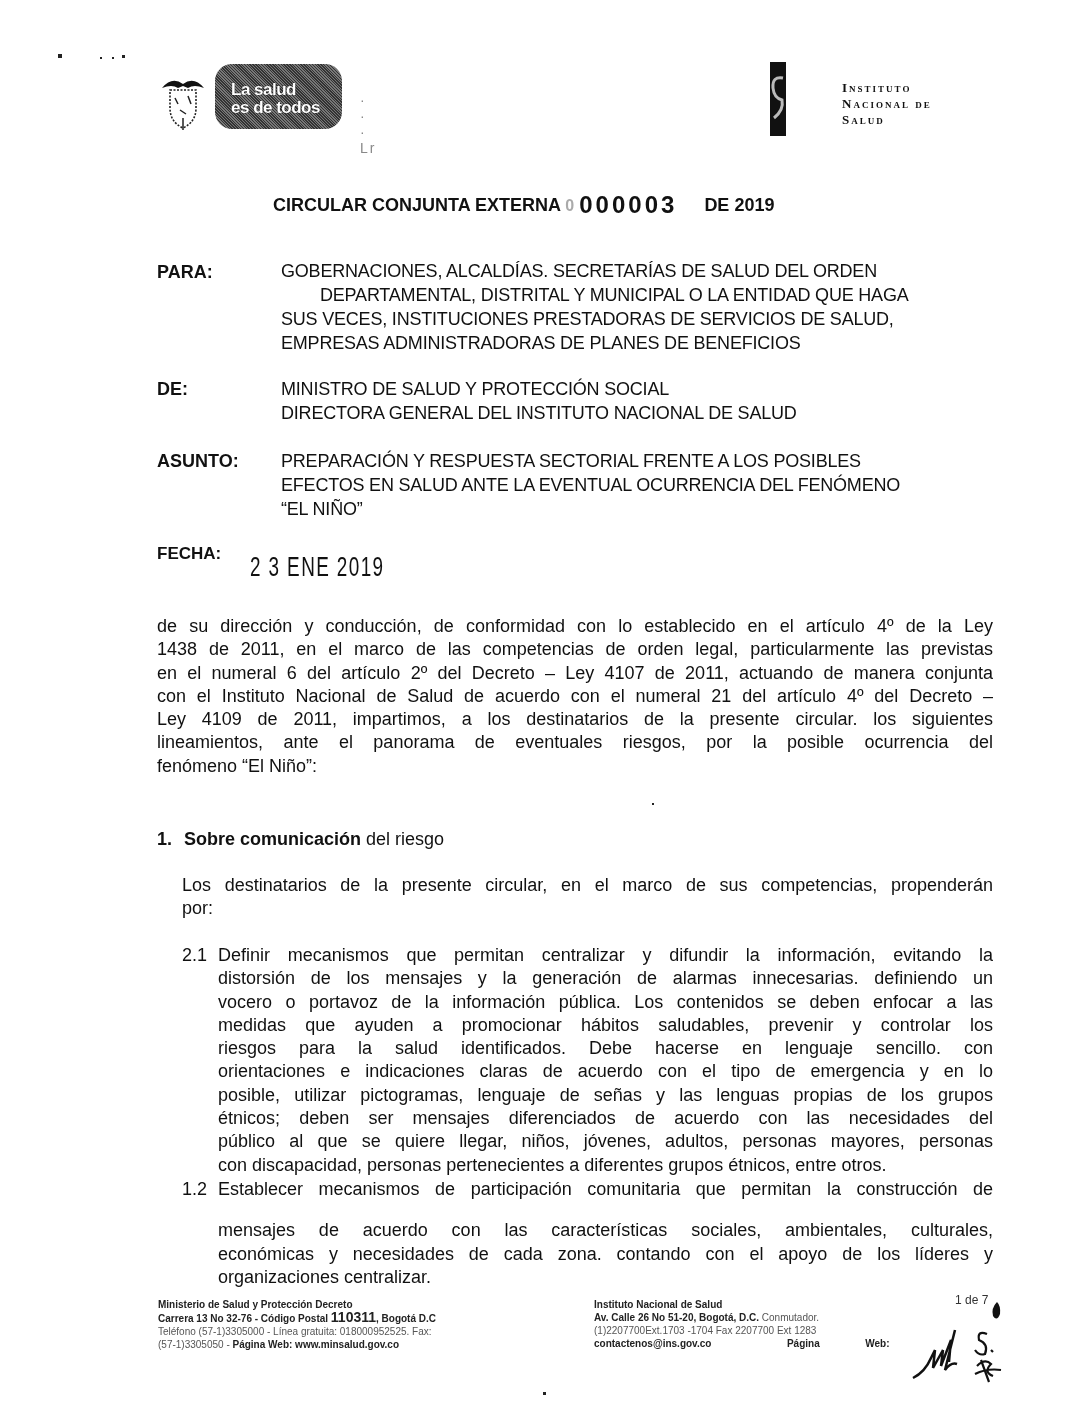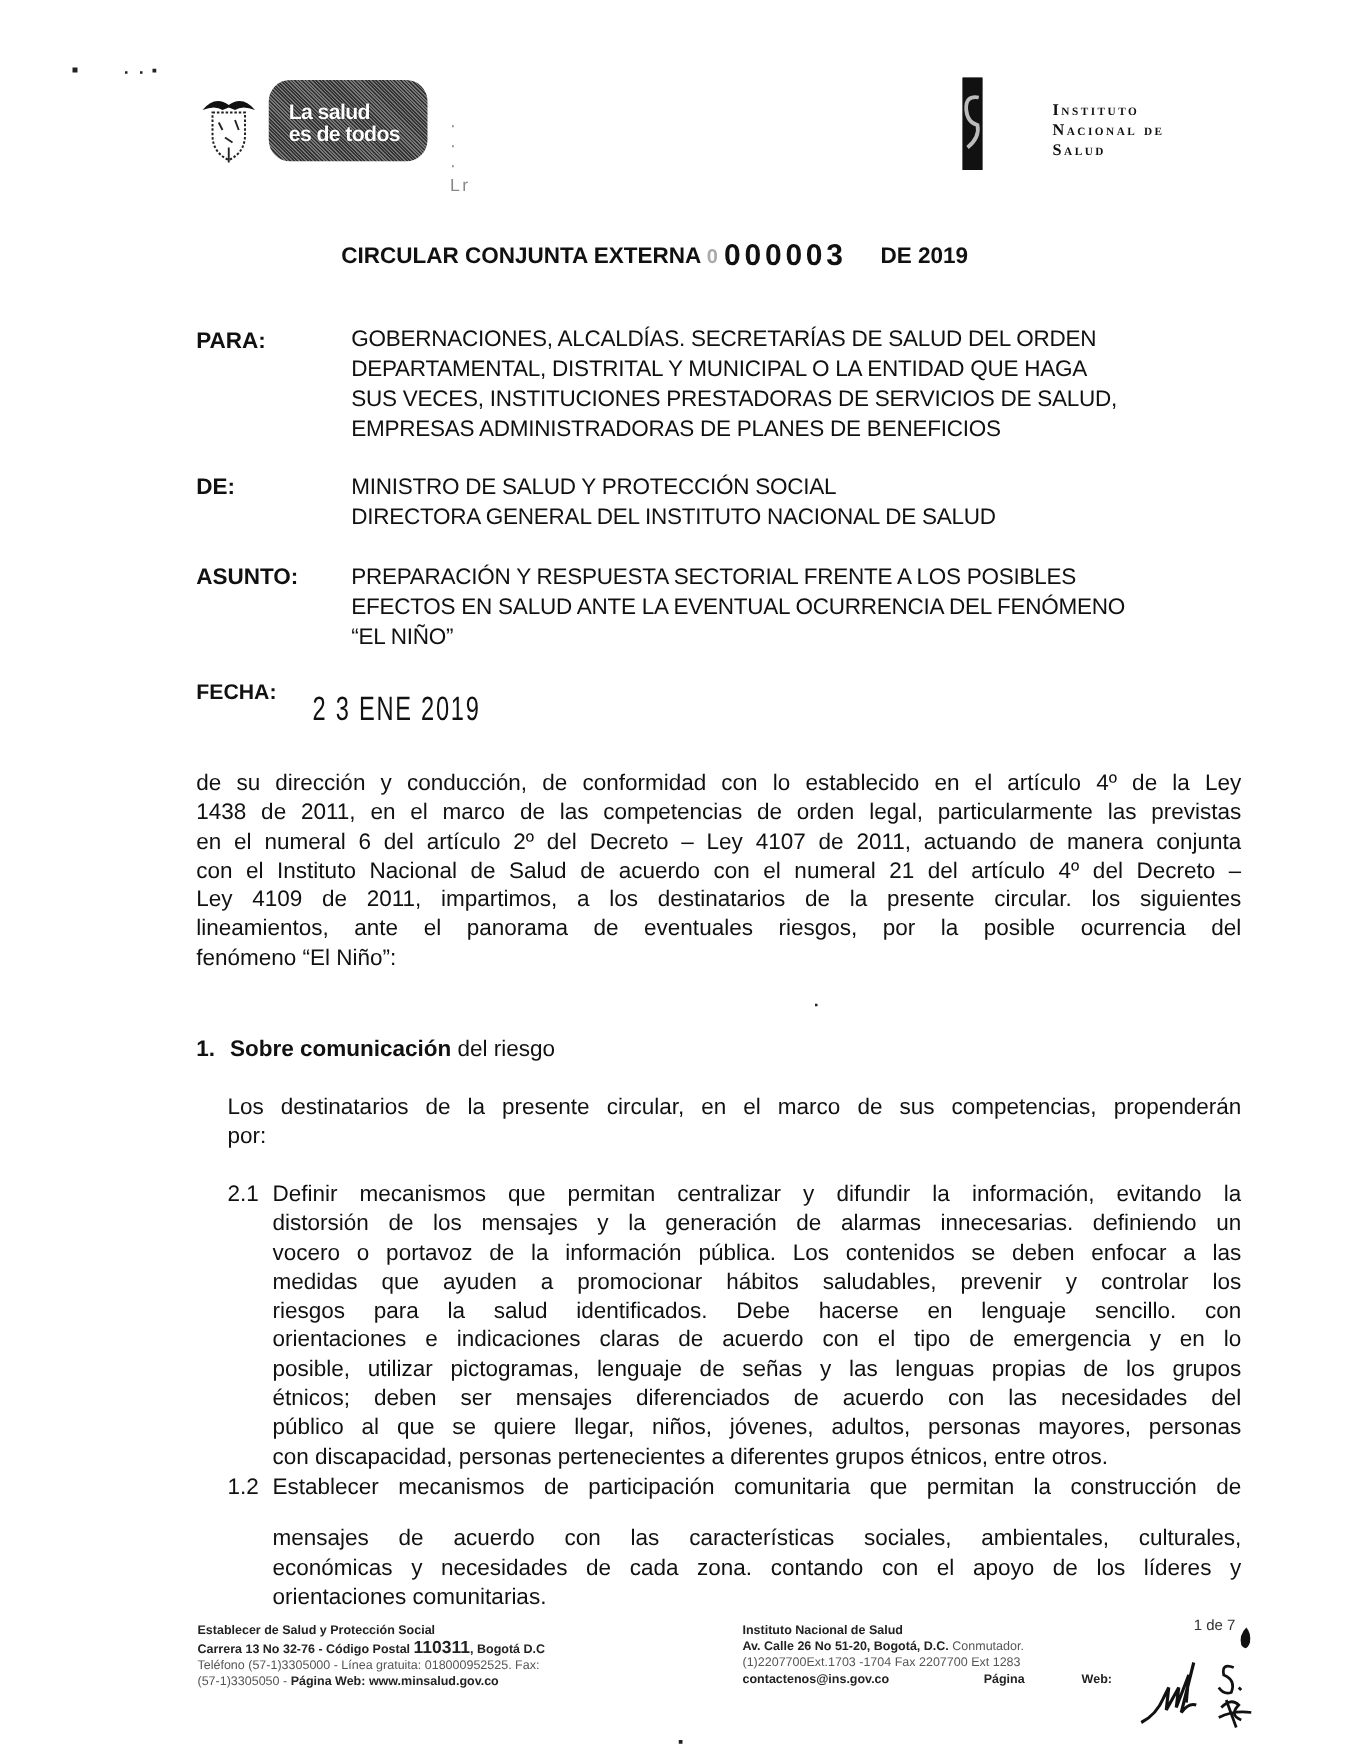--- a/index.html
+++ b/index.html
@@ -113,21 +113,21 @@
 
 <div id="title" class="abs">
   <span>CIRCULAR CONJUNTA EXTERNA</span>
   <span class="pre">0</span><span class="num">000003</span>
   <span>DE 2019</span>
 </div>
 
 <div class="hdr-label" style="top:262px;">PARA:</div>
 <div class="hdr-value" style="top:259px;">
   <div style="display: block;">GOBERNACIONES, ALCALDÍAS. SECRETARÍAS DE SALUD DEL ORDEN</div>
-  <div style="display: block;">DEPARTAMENTAL, DISTRITAL Y MUNICIPAL O LA ENTIDAD QUE HAGA</div>
+  <div style="display: block; margin-left: 39px;">DEPARTAMENTAL, DISTRITAL Y MUNICIPAL O LA ENTIDAD QUE HAGA</div>
   <div style="display: block;">SUS VECES, INSTITUCIONES PRESTADORAS DE SERVICIOS DE SALUD,</div>
   <div style="display: block;">EMPRESAS ADMINISTRADORAS DE PLANES DE BENEFICIOS</div>
 </div>
 
 <div class="hdr-label" style="top:379px;">DE:</div>
 <div class="hdr-value" style="top:377px;">
   <div style="display: block;">MINISTRO DE SALUD Y PROTECCIÓN SOCIAL</div>
   <div style="display: block;">DIRECTORA GENERAL DEL INSTITUTO NACIONAL DE SALUD</div>
 </div>
 
@@ -175,26 +175,26 @@
     <span class="ln last" style="display: block;">con discapacidad, personas pertenecientes a diferentes grupos étnicos, entre otros.</span>
   </div>
 </div>
 
 <div id="item12" class="item">
   <span class="num">1.2</span>
   <div class="body para" style="position:relative;">
     <span class="ln" style="display: block;">Establecer mecanismos de participación comunitaria que permitan la construcción de</span>
     <span class="ln" style="display: block; margin-top: 18px;">mensajes de acuerdo con las características sociales, ambientales, culturales,</span>
     <span class="ln" style="display: block;">económicas y necesidades de cada zona. contando con el apoyo de los líderes y</span>
-    <span class="ln last" style="display: block;">orientaciones comunitarias.</span>
+    <span class="ln last" style="display: block;">organizaciones centralizar.</span>
   </div>
 </div>
 
 <div id="foot-left" class="foot">
-  <div class="b">Establecer de Salud y Protección Social</div>
+  <div class="b">Ministerio de Salud y Protección Decreto</div>
   <div class="b">
     <span>Carrera 13 No 32-76 - Código Postal </span><span class="big">110311</span><span>, Bogotá D.C</span>
   </div>
   <div class="light">Teléfono (57-1)3305000 - Línea gratuita: 018000952525. Fax:</div>
   <div>
     <span class="light">(57-1)3305050 - </span><span class="b">Página Web: www.minsalud.gov.co</span>
   </div>
 </div>
 
 <div id="foot-right" class="foot">

